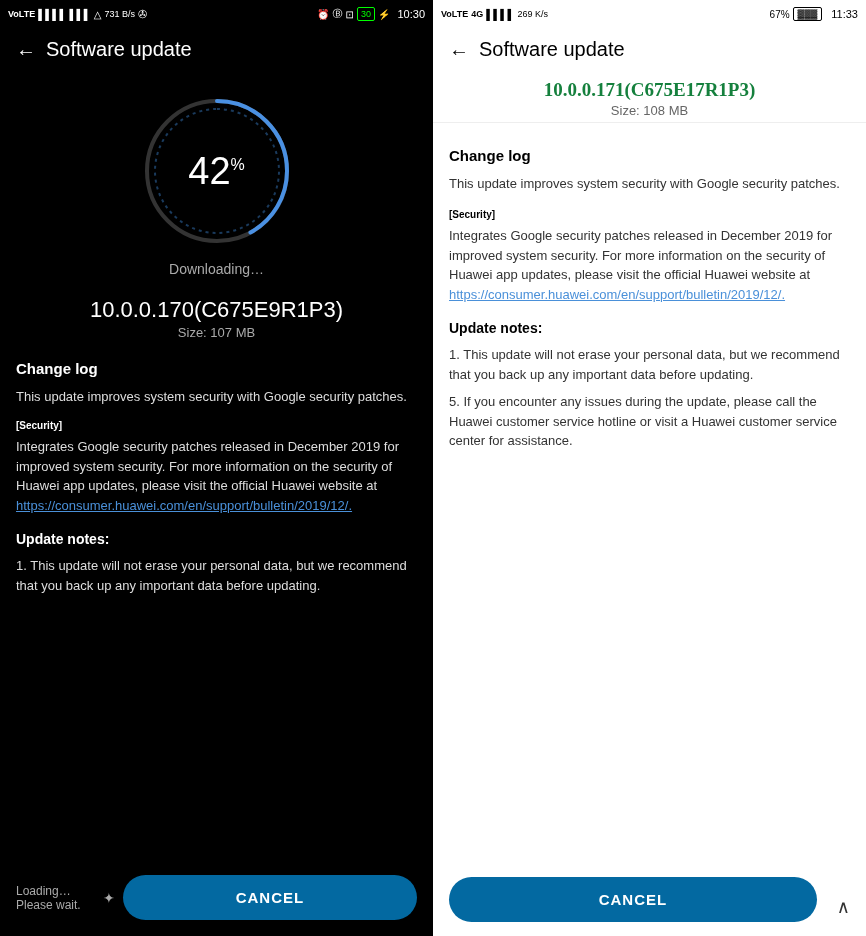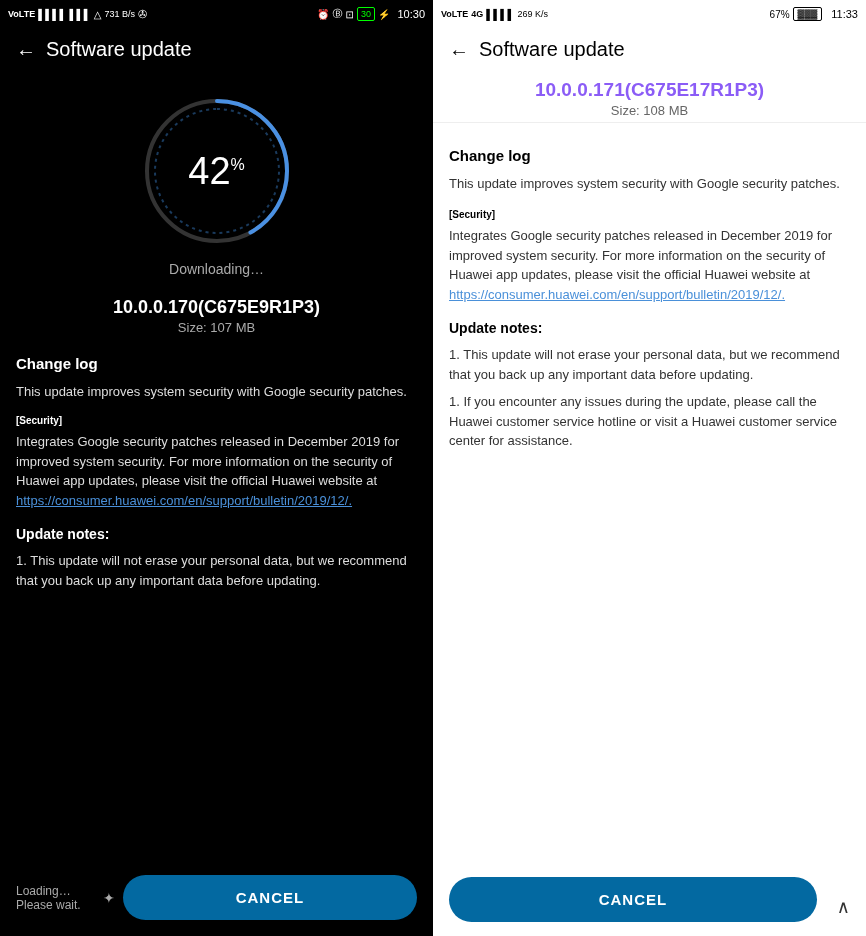--- a/index.html
+++ b/index.html
@@ -98,30 +98,30 @@
       font-size: 14px;
       margin-top: 10px;
     }
 
     
     .version-section {
       text-align: center;
       padding: 10px 16px 6px;
     }
     .version-number {
-      font-size: 18px;
-      font-weight: 700;
+      font-size: 22px;
+      font-weight: 400;
     }
     .version-size {
       font-size: 13px;
       color: #aaa;
       margin-top: 2px;
     }
     .version-number.dark { color: #fff; }
-    .version-number.light { color: #8b5cf6; }
+    .version-number.light { color: #15803d; font-family: Liberation Serif, serif; }
     .version-size.light { color: #666; }
 
     
     .scroll-content {
       flex: 1;
       overflow-y: auto;
       padding: 12px 16px;
       font-size: 13px;
       line-height: 1.5;
     }
@@ -308,20 +308,20 @@
     <p style="margin-bottom:14px;">This update improves system security with Google security patches.</p>
 
     <div class="section-title light">[Security]</div>
     <p style="margin-bottom:14px;">
       <span>Integrates Google security patches released in December 2019 for improved system security.
 For more information on the security of Huawei app updates, please visit the official Huawei website at </span><a class="link-text">https://consumer.huawei.com/en/support/bulletin/2019/12/.</a>
     </p>
 
     <div class="update-notes-title light">Update notes:</div>
     <p style="margin-bottom:8px;">1. This update will not erase your personal data, but we recommend that you back up any important data before updating.</p>
-    <p>1. If you encounter any issues during the update, please call the Huawei customer service hotline or visit a Huawei customer service center for assistance.</p>
+    <p>5. If you encounter any issues during the update, please call the Huawei customer service hotline or visit a Huawei customer service center for assistance.</p>
   </div>
 
   <div class="footer light" style="flex-direction: row; justify-content: space-between; align-items: flex-end; padding: 8px 16px 14px;">
     <button class="cancel-btn" style="flex:1;">CANCEL</button>
     <span class="chevron-up" style="margin-left:12px; margin-bottom:4px;">∧</span>
   </div>
 </div>
 
 </body></html>

